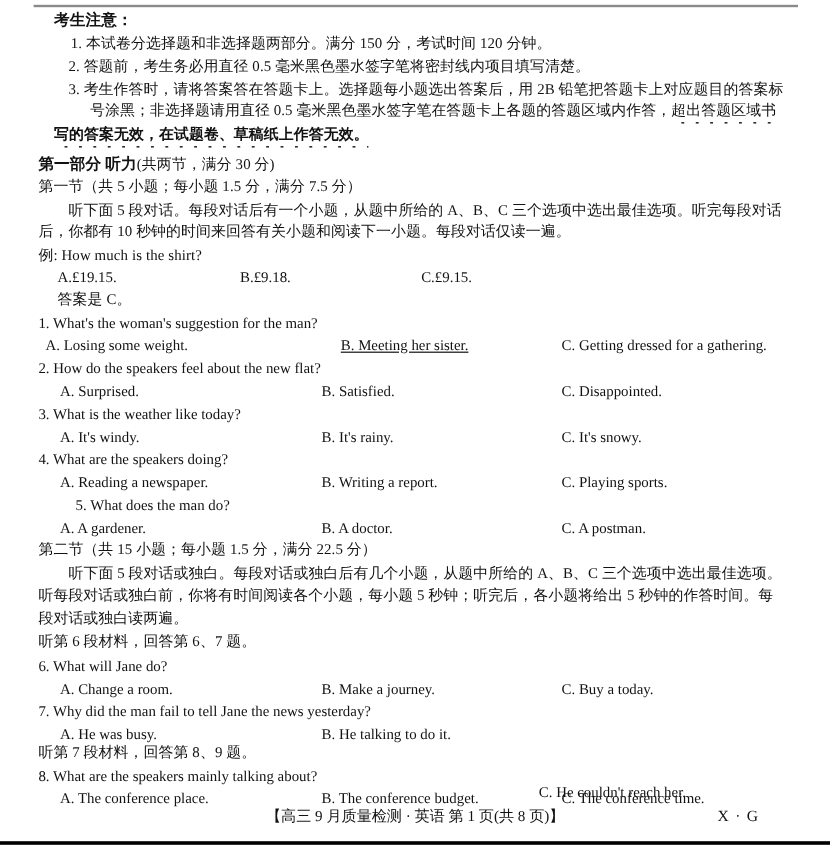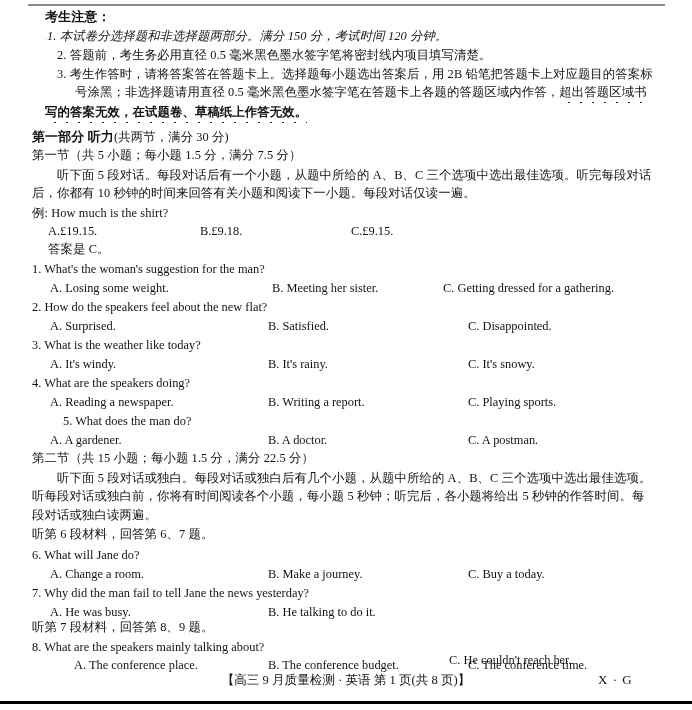--- a/index.html
+++ b/index.html
@@ -110,21 +110,21 @@
 <body>
 
 <div class="page">
 
   <div class="top-rule"></div>
 
   <div class="content">
 
     <div class="line notice-title cn" style="left:45px; top:10px;">考生注意：</div>
 
-    <div class="line cn" style="left:47px; top:29px;font-style:italic;">1. 本试卷分选择题和非选择题两部分。满分 150 分，考试时间 120 分钟。</div>
+    <div class="line cn" style="left:59px; top:29px;">1. 本试卷分选择题和非选择题两部分。满分 150 分，考试时间 120 分钟。</div>
 
     <div class="line cn" style="left:57px; top:48px;">2. 答题前，考生务必用直径 0.5 毫米黑色墨水签字笔将密封线内项目填写清楚。</div>
 
     <div class="line cn" style="left:57px; top:67px;">3. 考生作答时，请将答案答在答题卡上。选择题每小题选出答案后，用 2B 铅笔把答题卡上对应题目的答案标</div>
 
     <div class="line cn" style="left:75px; top:85px;">
       <span>号涂黑；非选择题请用直径 0.5 毫米黑色墨水签字笔在答题卡上各题的答题区域内作答，</span><span class="emph-dots">超出答题区域书</span>
     </div>
 
     <div class="line cn bold" style="left:45px; top:105px;">
@@ -146,23 +146,23 @@
     <div class="opt-row" style="left:0px; top:224px;">
       <span class="opt" style="left:48px;">A.£19.15.</span>
       <span class="opt" style="left:200px;">B.£9.18.</span>
       <span class="opt" style="left:351px;">C.£9.15.</span>
     </div>
 
     <div class="line cn" style="left:48px; top:242px;">答案是 C。</div>
 
     <div class="q" style="left:32px; top:262px;">1. What's the woman's suggestion for the man?</div>
     <div class="opt-row" style="left:0px; top:281px;">
-      <span class="opt" style="left:50px;">A. Losing some weight.</span>
-      <span class="opt" style="left:272px;">B. Meeting her sister.</span>
-      <span class="opt" style="left:443px;">C. Getting dressed for a gathering.</span>
+      <span class="opt" style="left:38px;">A. Losing some weight.</span>
+      <span class="opt" style="left:284px;text-decoration:underline;">B. Meeting her sister.</span>
+      <span class="opt" style="left:468px;">C. Getting dressed for a gathering.</span>
     </div>
 
     <div class="q" style="left:32px; top:300px;">2. How do the speakers feel about the new flat?</div>
     <div class="opt-row" style="left:0px; top:319px;">
       <span class="opt" style="left:50px;">A. Surprised.</span>
       <span class="opt" style="left:268px;">B. Satisfied.</span>
       <span class="opt" style="left:468px;">C. Disappointed.</span>
     </div>
 
     <div class="q" style="left:32px; top:338px;">3. What is the weather like today?</div>
@@ -207,21 +207,21 @@
     <div class="opt-row" style="left:0px; top:605px;">
       <span class="opt" style="left:50px;">A. He was busy.</span>
       <span class="opt" style="left:268px;">B. He talking to do it.</span>
       <span class="opt" style="left:449px;margin-top:48px;">C. He couldn't reach her.</span>
     </div>
 
     <div class="line cn" style="left:32px; top:620px;">听第 7 段材料，回答第 8、9 题。</div>
 
     <div class="q" style="left:32px; top:640px;">8. What are the speakers mainly talking about?</div>
     <div class="opt-row" style="left:0px; top:658px;">
-      <span class="opt" style="left:50px;margin-left:24px;">A. The conference place.</span>
+      <span class="opt" style="left:50px;">A. The conference place.</span>
       <span class="opt" style="left:268px;">B. The conference budget.</span>
       <span class="opt" style="left:468px;">C. The conference time.</span>
     </div>
 
     <div class="footer-center cn">【高三 9 月质量检测 · 英语  第 1 页(共 8 页)】</div>
     <div class="footer-right">X · G</div>
 
   </div>
 
   <div class="bottom-rule"></div>

